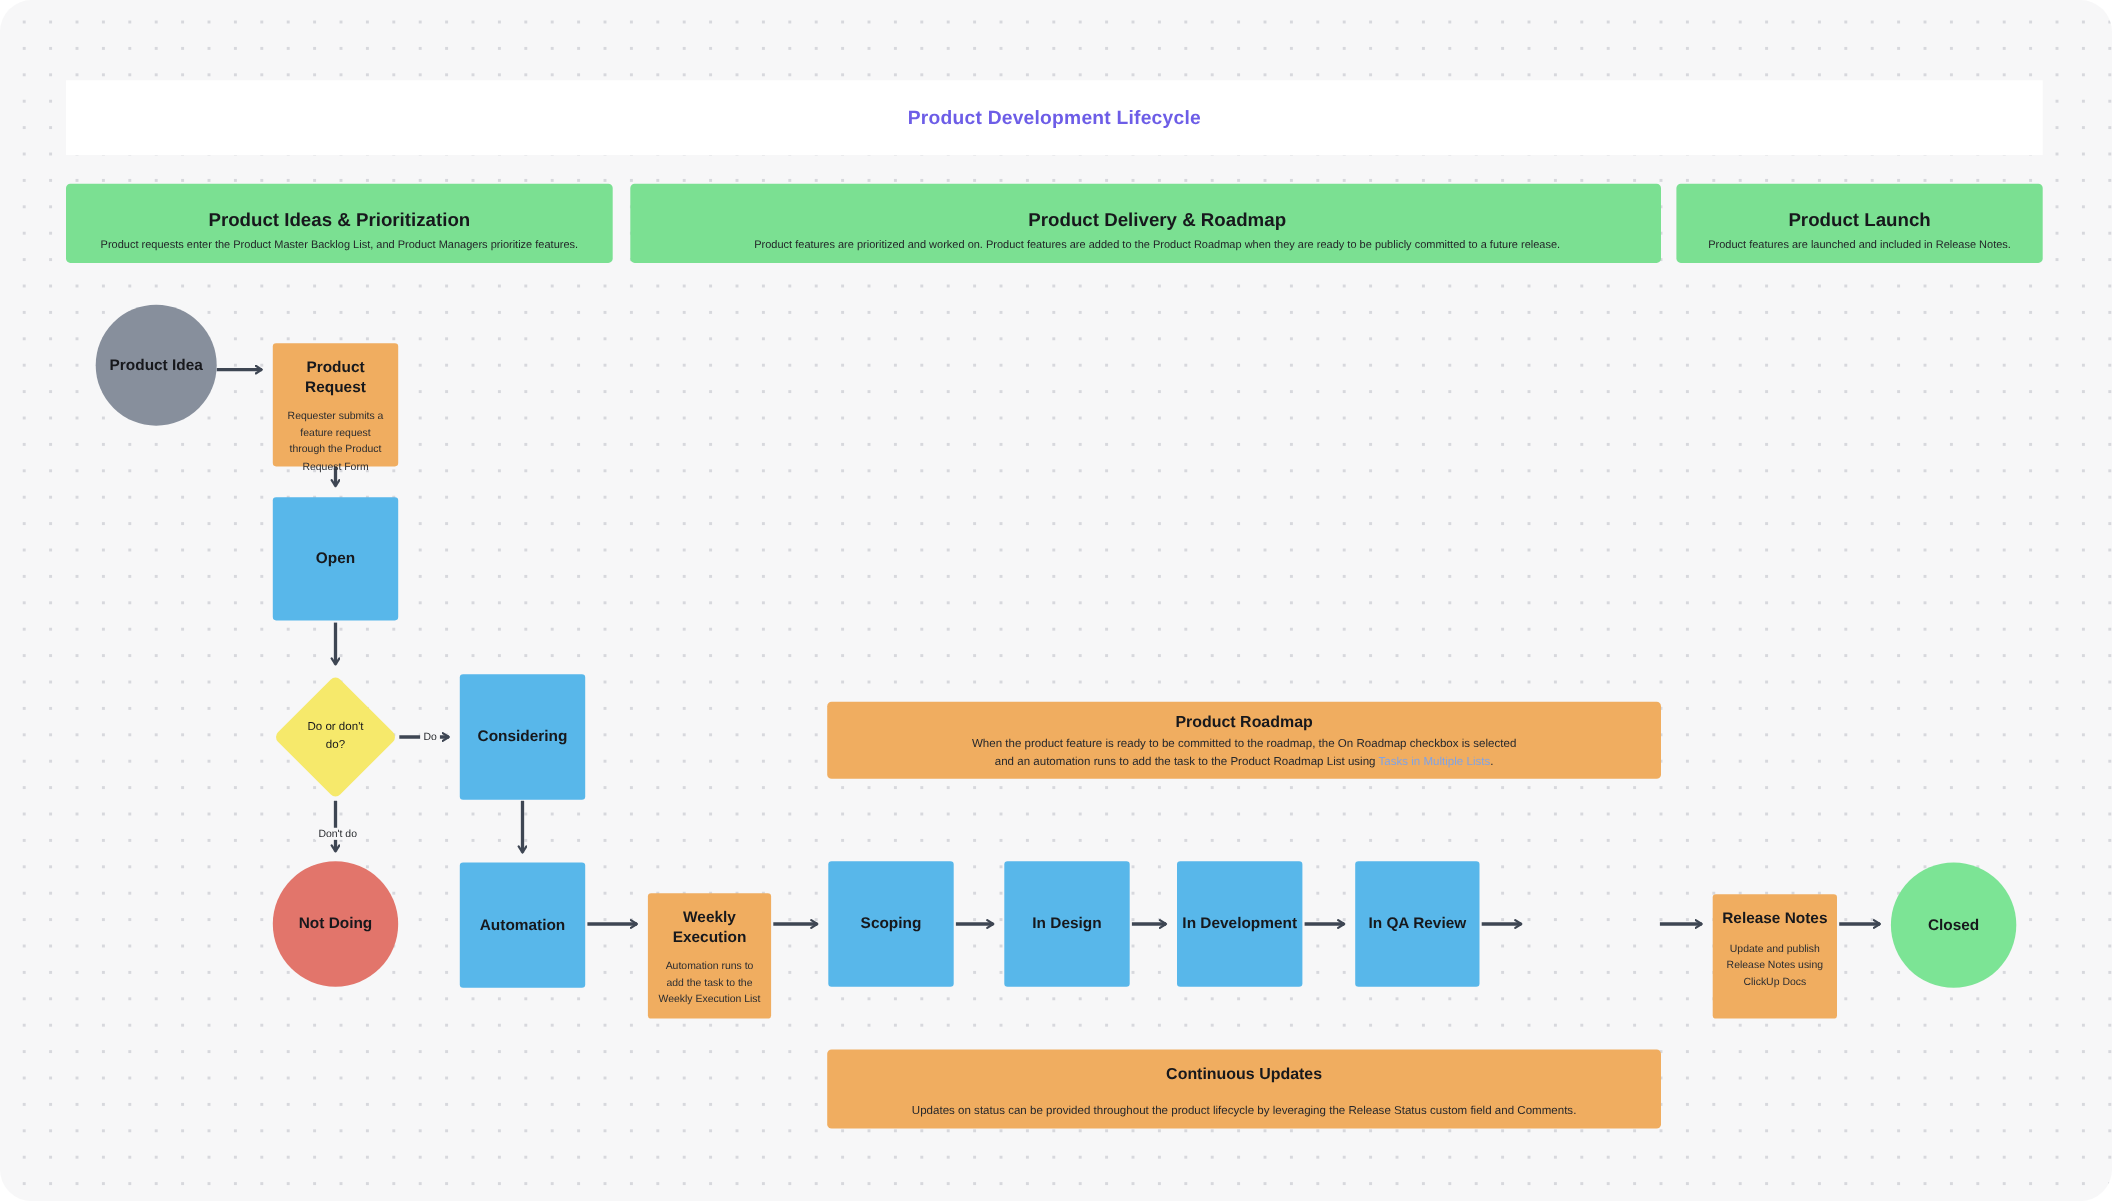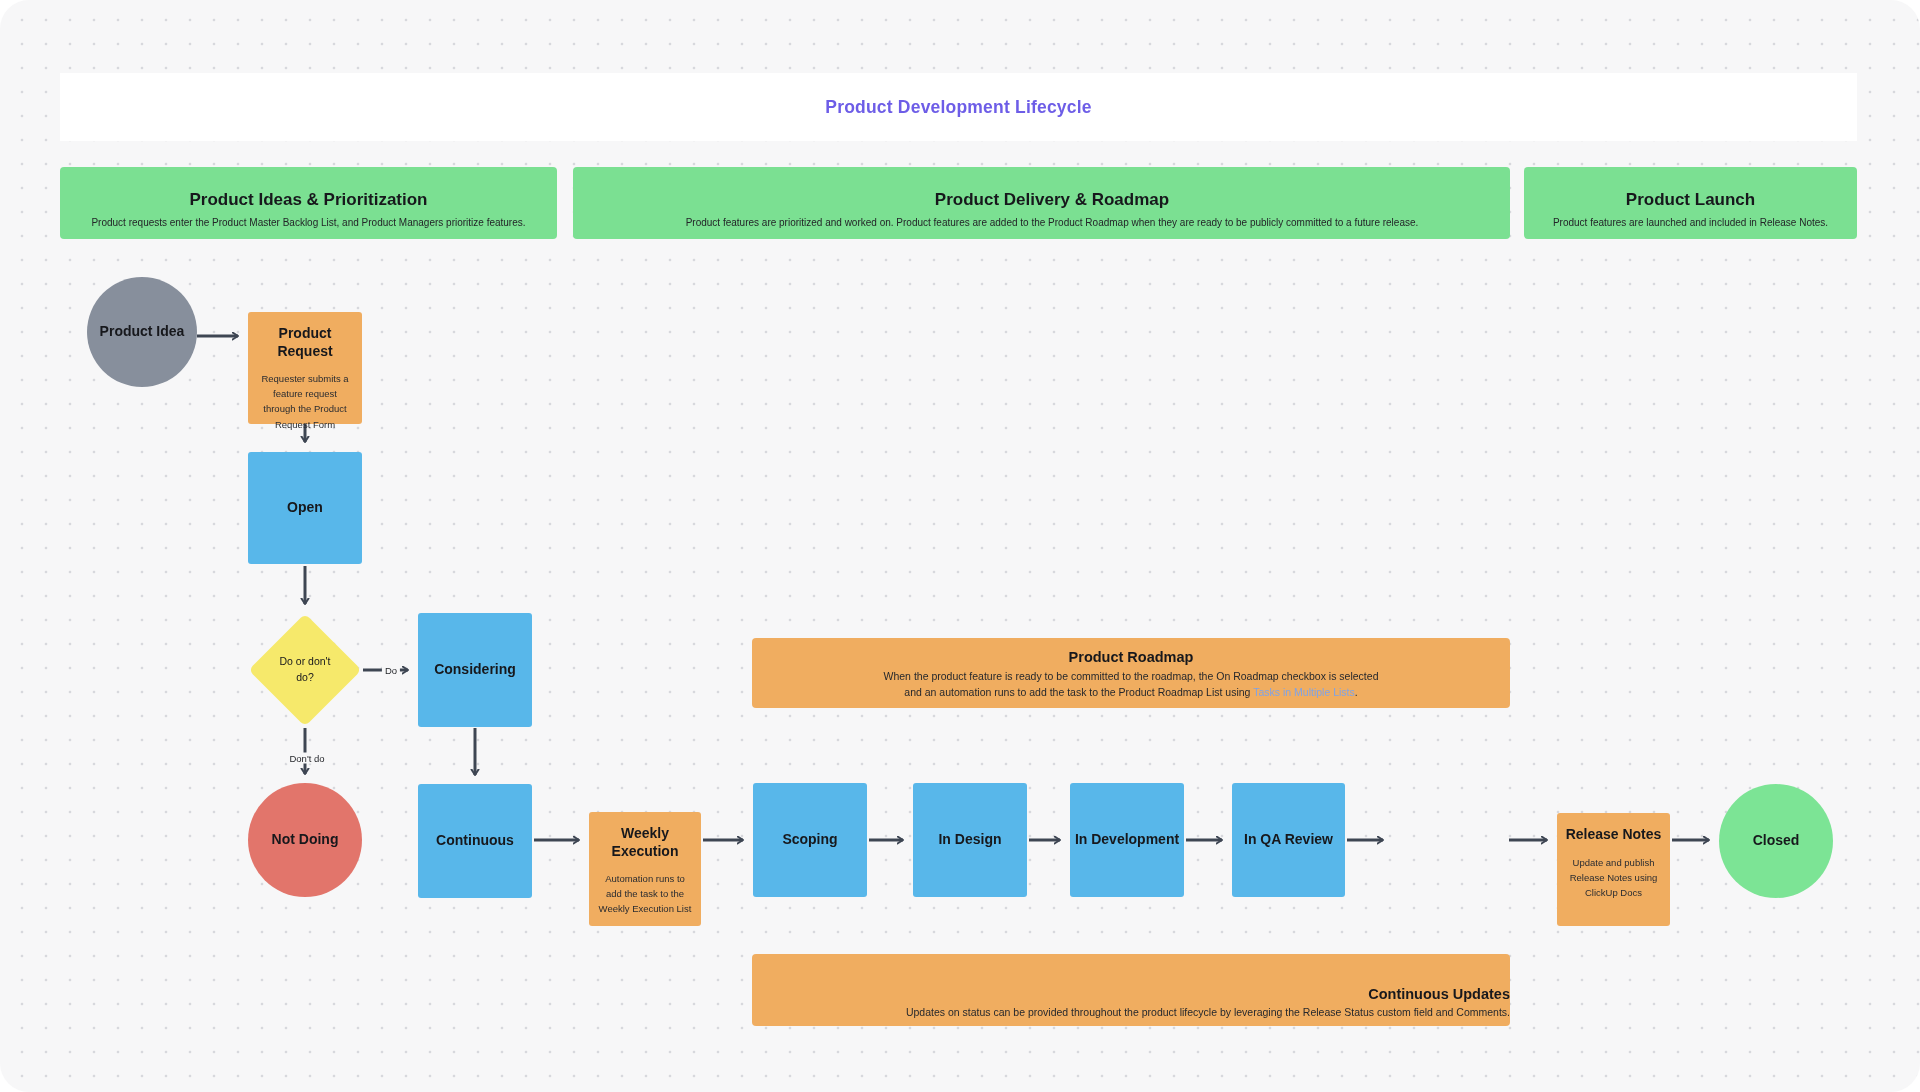--- a/index.html
+++ b/index.html
@@ -170,21 +170,21 @@
       <span>When the product feature is ready to be committed to the roadmap, the On Roadmap checkbox is selected</span><br>
       <span>and an automation runs to add the task to the Product Roadmap List using </span><a>Tasks in Multiple Lists</a><span>.</span>
     </div>
   </div>
 
   <div class="abs node circle red" style="left:248px; top:783px; width:114px; height:114px;">
     <div class="label">Not Doing</div>
   </div>
 
   <div class="abs node rect blue" style="left:418px; top:784px; width:114px; height:114px;">
-    <div class="label">Continuous</div>
+    <div class="label">Automation</div>
   </div>
 
   <div class="abs node rect orange orange-node" style="left:589px; top:783px; width:112px; height:114px;">
     <div class="label">Weekly Execution</div>
     <div class="desc">Automation runs to add the task to the Weekly Execution List</div>
   </div>
 
   <div class="abs node rect blue" style="left:753px; top:783px; width:114px; height:114px;">
     <div class="label">Scoping</div>
   </div>
@@ -204,18 +204,18 @@
 
   <div class="abs node circle green" style="left:1719px; top:784px; width:114px; height:114px;">
     <div class="label">Closed</div>
   </div>
 
   <div class="abs node rect orange orange-node" style="left:1557px; top:784px; width:113px; height:113px;">
     <div class="label">Release Notes</div>
     <div class="desc">Update and publish Release Notes using ClickUp Docs</div>
   </div>
 
-  <div class="abs banner" style="top:954px; height:72px; padding-top:32px; gap:2px;align-items:flex-end;">
+  <div class="abs banner" style="top:954px; height:72px; padding-top:15px; gap:17px;">
     <div class="banner-title">Continuous Updates</div>
     <div class="banner-body">Updates on status can be provided throughout the product lifecycle by leveraging the Release Status custom field and Comments.</div>
   </div>
 
 </div>
 
 </body></html>

